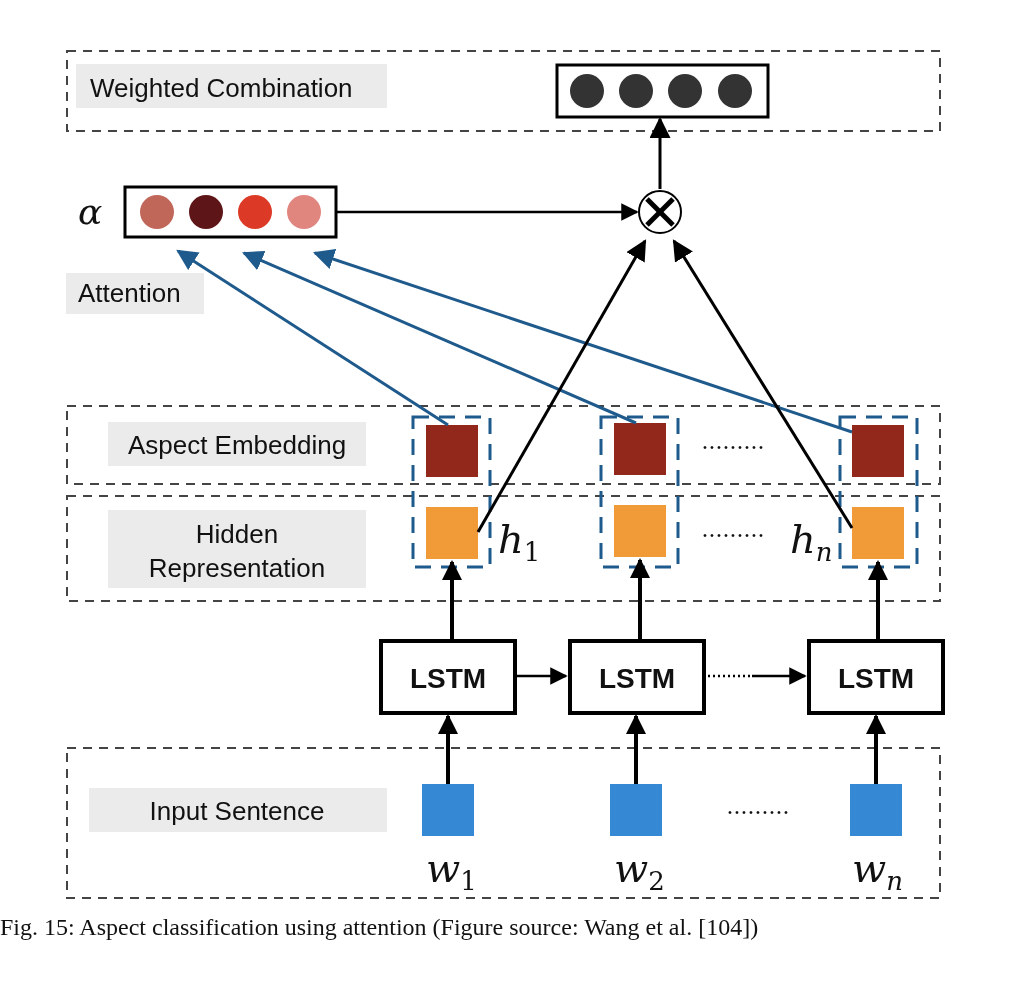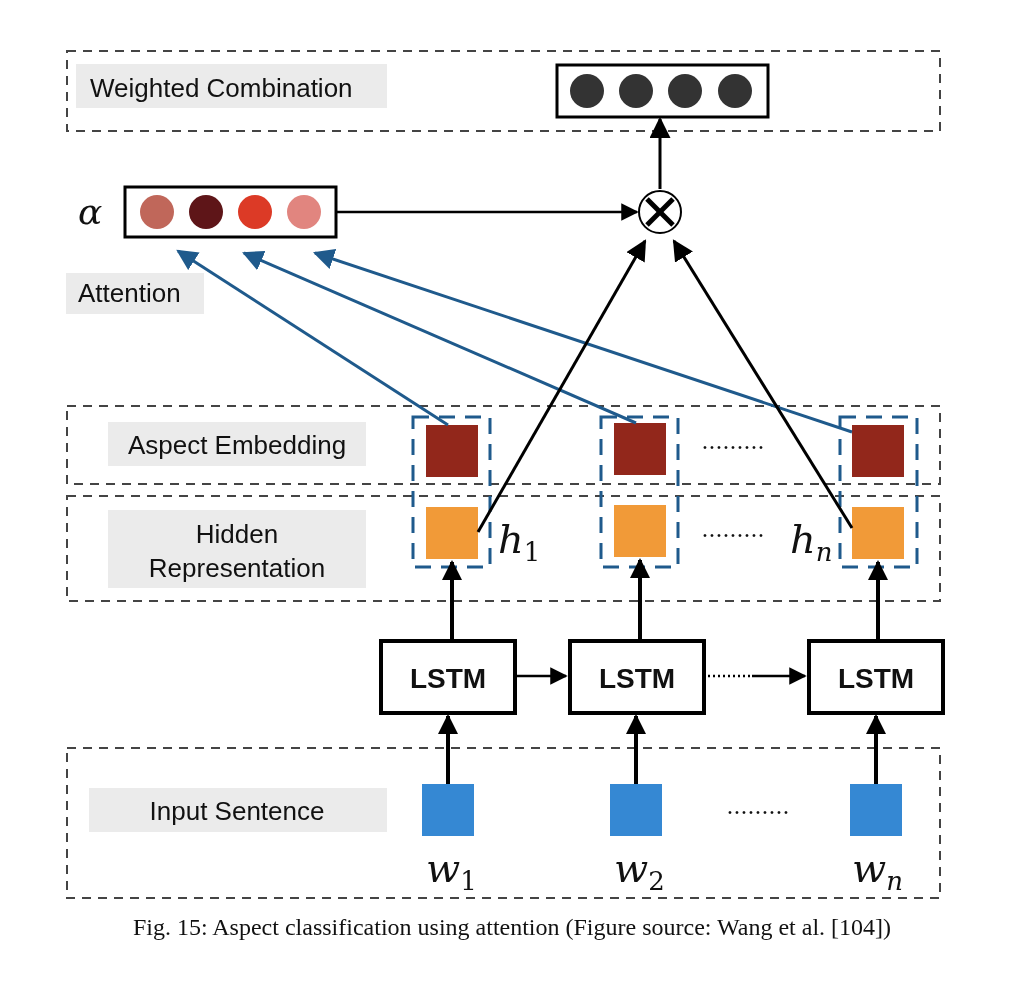--- a/index.html
+++ b/index.html
@@ -3,21 +3,21 @@
   <meta charset="utf-8">
   <style>
     html, body { margin: 0; padding: 0; background: #ffffff; }
     body { width: 1024px; height: 981px; position: relative; overflow: hidden; }
     #diagram { position: absolute; left: 0; top: 0; }
     .lbl { font-family: "Liberation Sans", sans-serif; font-size: 26px; fill: #111; }
     .lstm { font-family: "Liberation Sans", sans-serif; font-size: 28px; font-weight: bold; fill: #111; }
     .math { font-family: "DejaVu Serif", serif; font-style: italic; fill: #111; }
     .sub { font-family: "DejaVu Serif", serif; fill: #111; }
     #caption {
-      position: absolute; left: 0; width: 1024px; top: 914px; text-align: center;
+      position: absolute; left: 0; width: 1024px; top: 914px; 
       font-family: "Liberation Serif", serif; font-size: 24px; color: #111;
     }
   </style>
 </head>
 <body>
 
 <svg id="diagram" width="1024" height="981" viewBox="0 0 1024 981" xmlns="http://www.w3.org/2000/svg">
   <defs>
     <marker id="arrBlack" viewBox="0 0 10 10" refX="9" refY="5" markerWidth="5" markerHeight="5" orient="auto-start-reverse">
       <path d="M0,0 L10,5 L0,10 z" fill="#000"></path>

